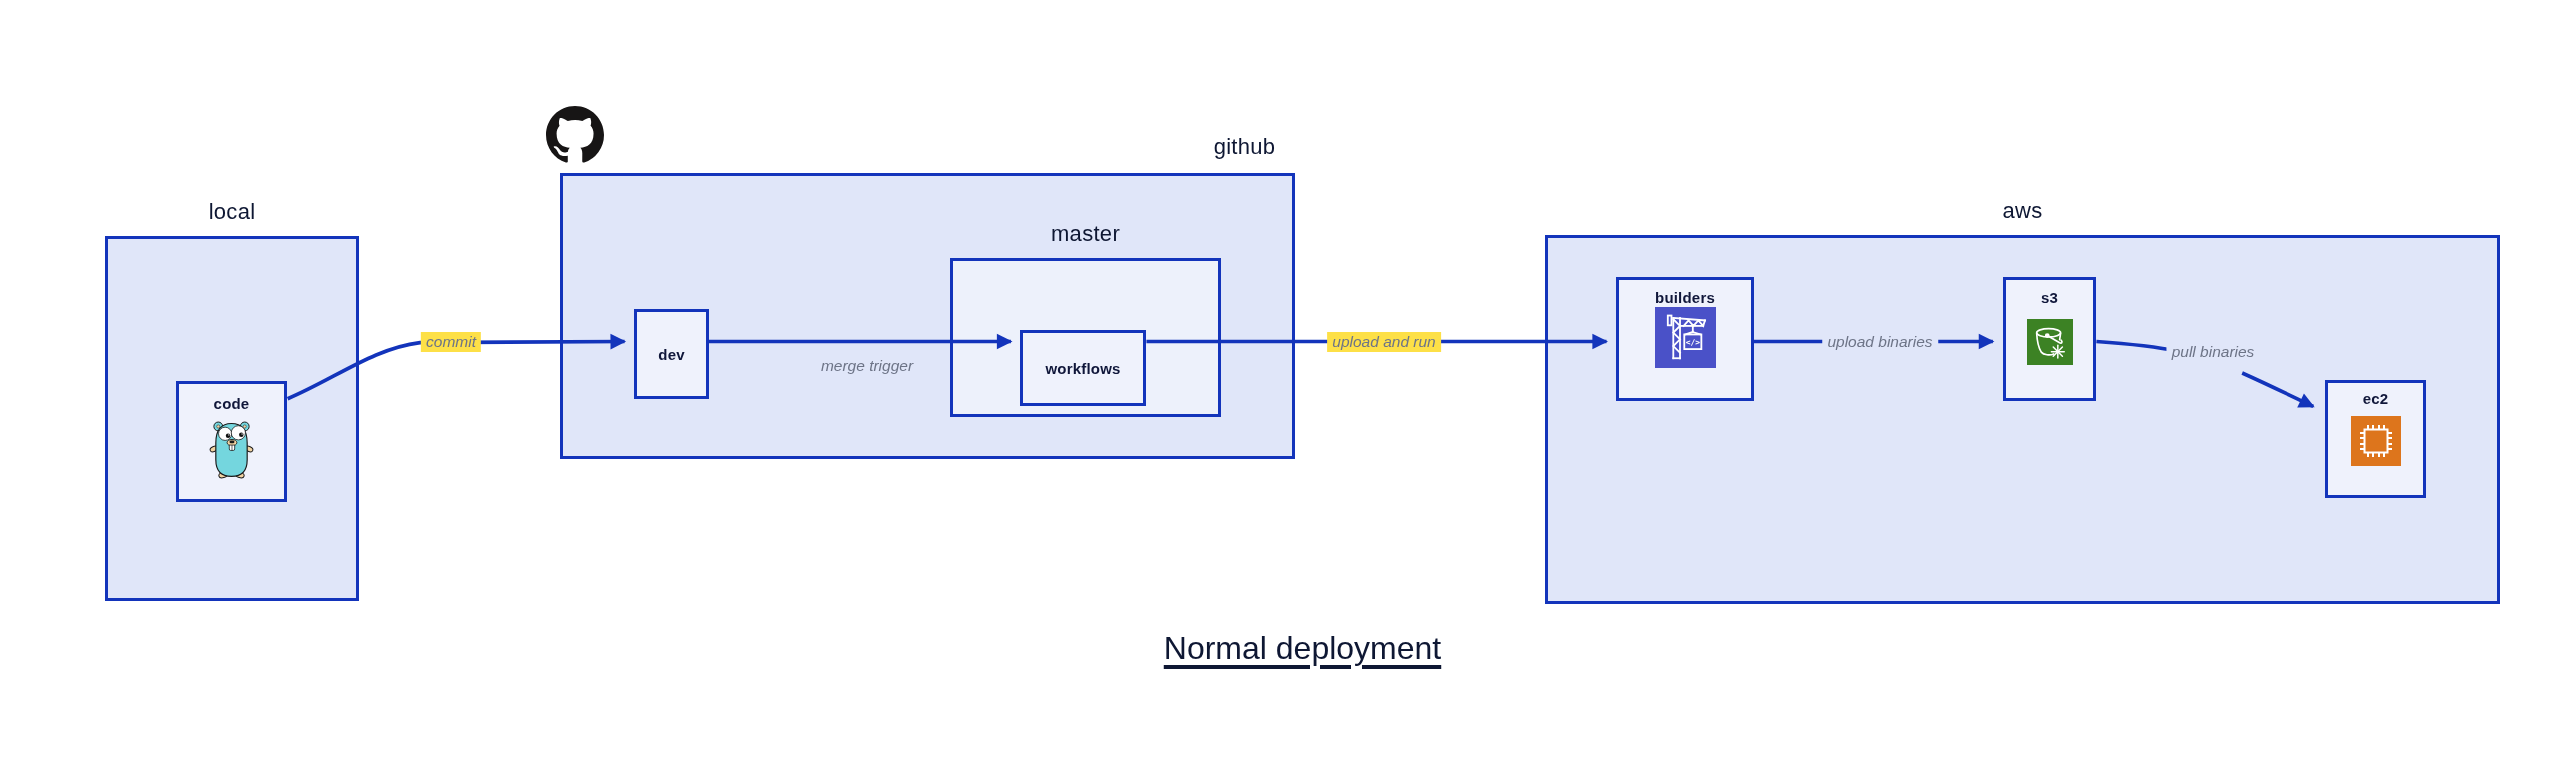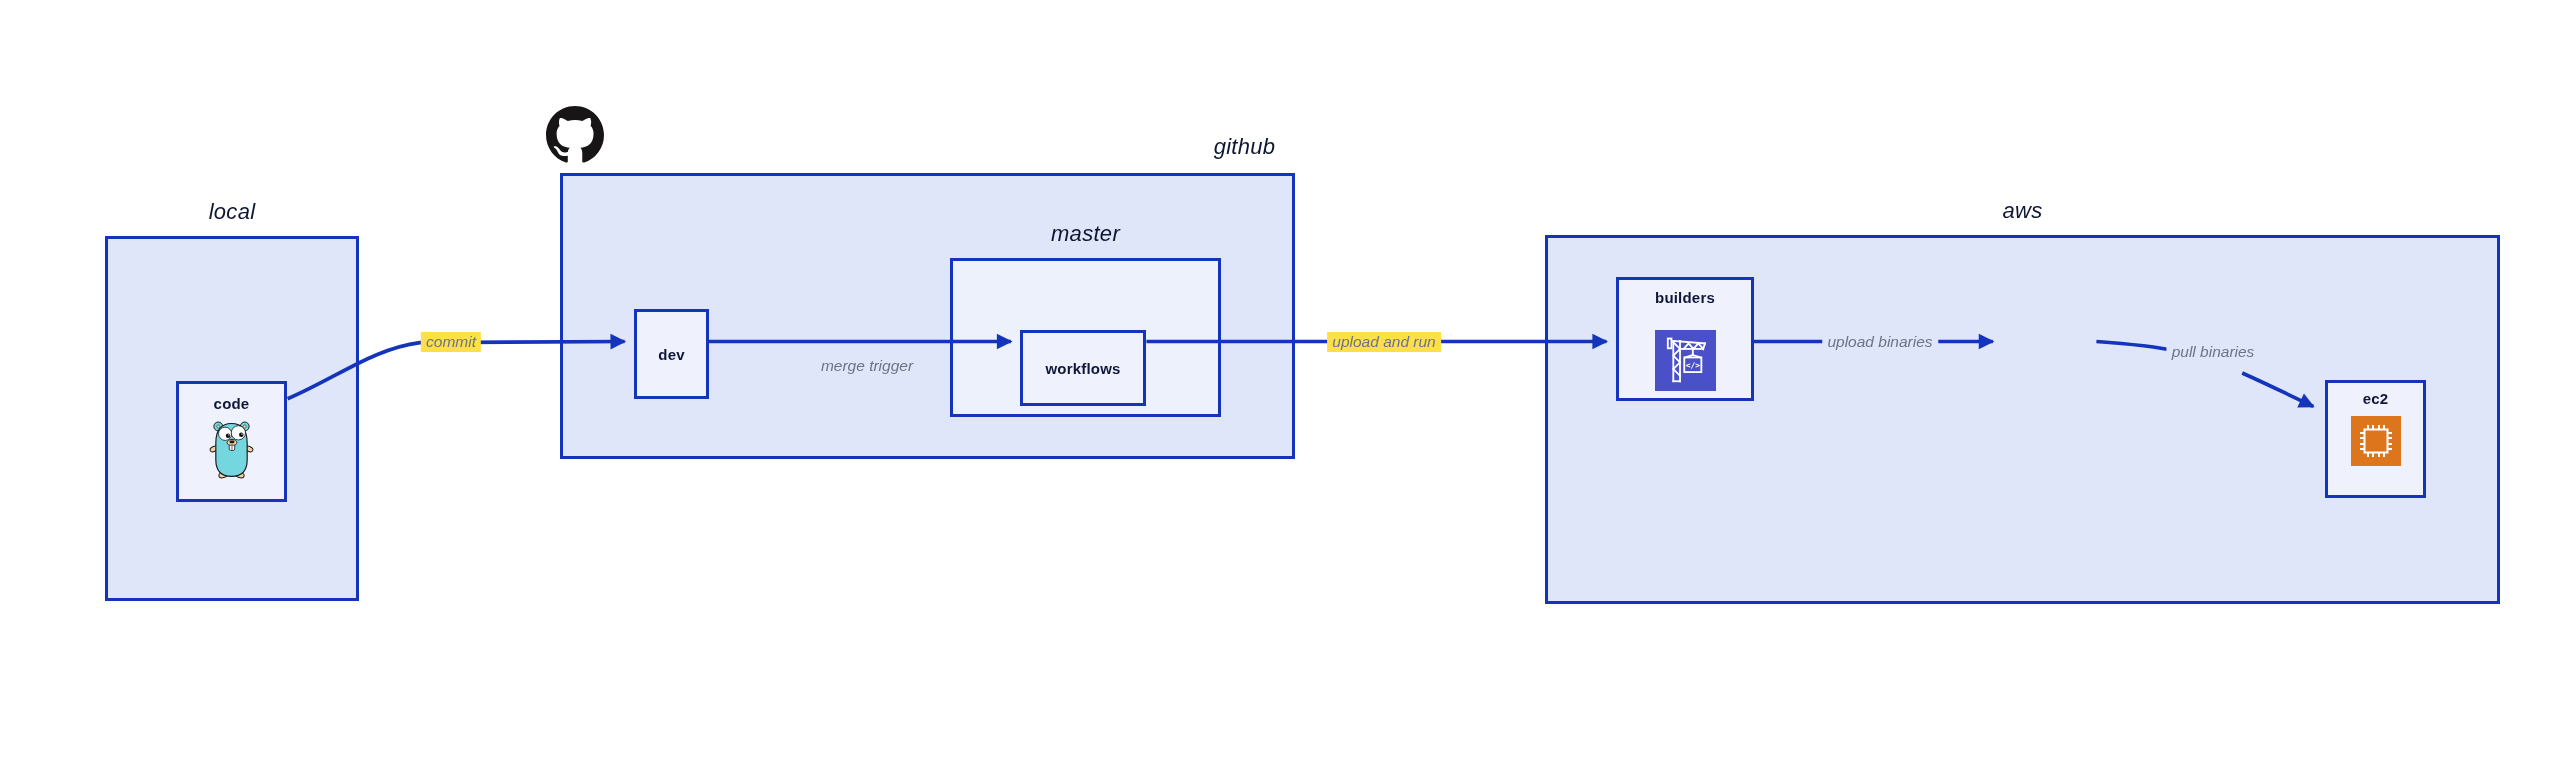--- a/index.html
+++ b/index.html
@@ -12,27 +12,27 @@
   .container{background:#e0e6f9;}
   .subcontainer{background:#edf1fb;}
   .node{background:#eff2fc;display:flex;flex-direction:column;align-items:center;}
   #local   {left:105px;  top:236px; width:254px;  height:365px;}
   #github  {left:560px; top:173px; width:735px; height:286px;}
   #master  {left:950px; top:258px; width:271px;  height:159px;}
   #aws     {left:1545px; top:235px; width:955px; height:369px;}
   #code     {left:176px;  top:381px; width:111px; height:121px; padding-top:11px; gap:5.2px;}
   #dev      {left:634px; top:309px; width:75px; height:90px; justify-content:center;}
   #workflows{left:1020px; top:330px; width:126px; height:76px; justify-content:center;}
-  #builders {left:1616px; top:277px; width:138px; height:124px; padding-top:9.3px; gap:24px;}
+  #builders {left:1616px; top:277px; width:138px; height:124px; padding-top:9.3px; gap:1px;}
   #s3       {left:2003px; top:277px; width:93px; height:124px; padding-top:9.3px; gap:12.4px;}
   #ec2      {left:2325px; top:380px; width:101px; height:118px; padding-top:7px; gap:9.3px;}
   
   .container-label{
     position:absolute;color:#0e1733;font-size:22px;line-height:1.1;
-    text-align:center;letter-spacing:0.3px;font-style:italic;
+    text-align:center;letter-spacing:0.3px;
   }
   #local-label {left:105px;  top:200px; width:254px;}
   #github-label{left:1167px; top:135px; width:155px;}
   #master-label{left:950px; top:222px; width:271px;}
   #aws-label   {left:1545px; top:199px; width:955px;}
   .node-label{color:#10173a;font-size:15px;font-weight:bold;letter-spacing:0.2px;}
   
   .edge-label{
     position:absolute;transform:translate(-50%,-50%);
     font-size:15.5px;font-style:italic;color:#6d7487;
@@ -124,20 +124,39 @@
         <line x1="41" y1="31" x2="79" y2="31"></line>
         <path d="M47,31 L55,22 L63,31 L71,22 L79,31 L82,22"></path>
         <line x1="62" y1="31" x2="62" y2="41"></line>
         <path d="M62,41 L50,45 M62,41 L74,45"></path>
         <rect x="48" y="45" width="28" height="24"></rect>
       </g>
       <text x="62" y="62" fill="#ffffff" font-size="13" font-weight="bold" text-anchor="middle" font-family="'DejaVu Sans Mono',monospace">&lt;/&gt;</text>
     </svg>
   </div>
 
+  <div id="s3" class="box node">
+    <span class="node-label">s3</span>
+    <svg class="aws-icon" width="46" height="46" viewBox="0 0 100 100" aria-hidden="true">
+      <rect x="0" y="0" width="100" height="100" fill="#3c8224"></rect>
+      <g stroke="#ffffff" stroke-width="3.6" fill="none" stroke-linecap="round">
+        <ellipse cx="47" cy="30" rx="26" ry="9"></ellipse>
+        <path d="M21,31 C22,49 26,64 31,72 C36,78 50,80 58,76"></path>
+        <path d="M73,31 L71,45"></path>
+        <path d="M44,36 L70,51 C76,55 78,50 74,46"></path>
+        <circle cx="44" cy="36" r="3.4" fill="#ffffff"></circle>
+      </g>
+      <g stroke="#ffffff" stroke-width="3.2" stroke-linecap="round">
+        <line x1="67" y1="57" x2="67" y2="85"></line>
+        <line x1="53" y1="71" x2="81" y2="71"></line>
+        <line x1="57" y1="61" x2="77" y2="81"></line>
+        <line x1="77" y1="61" x2="57" y2="81"></line>
+      </g>
+    </svg>
+  </div>
 
   <div id="ec2" class="box node">
     <span class="node-label">ec2</span>
     <svg class="aws-icon" width="50" height="50" viewBox="0 0 100 100" aria-hidden="true">
       <rect x="0" y="0" width="100" height="100" fill="#dd751c"></rect>
       <rect x="27" y="27" width="46" height="46" fill="none" stroke="#ffffff" stroke-width="4"></rect>
       <g stroke="#ffffff" stroke-width="4">
         <line x1="34" y1="18" x2="34" y2="27"></line>
           <line x1="44" y1="18" x2="44" y2="27"></line>
         <line x1="56" y1="18" x2="56" y2="27"></line>
@@ -173,15 +192,16 @@
       <path d="M4352,724 C4410,750 4450,770 4490,789" marker-end="url(#arrow)"></path>
     </g>
   </svg>
 
   <span id="lbl-commit" class="edge-label bg-white">commit</span>
   <span id="lbl-merge-trigger" class="edge-label bg-github">merge trigger</span>
   <span id="lbl-upload-and-run" class="edge-label bg-white">upload and run</span>
   <span id="lbl-upload-binaries" class="edge-label bg-aws">upload binaries</span>
   <span id="lbl-pull-binaries" class="edge-label bg-aws">pull binaries</span>
 
+  <div id="title">Normal deployment</div>
 
 </div>
 
 
 </body></html>

